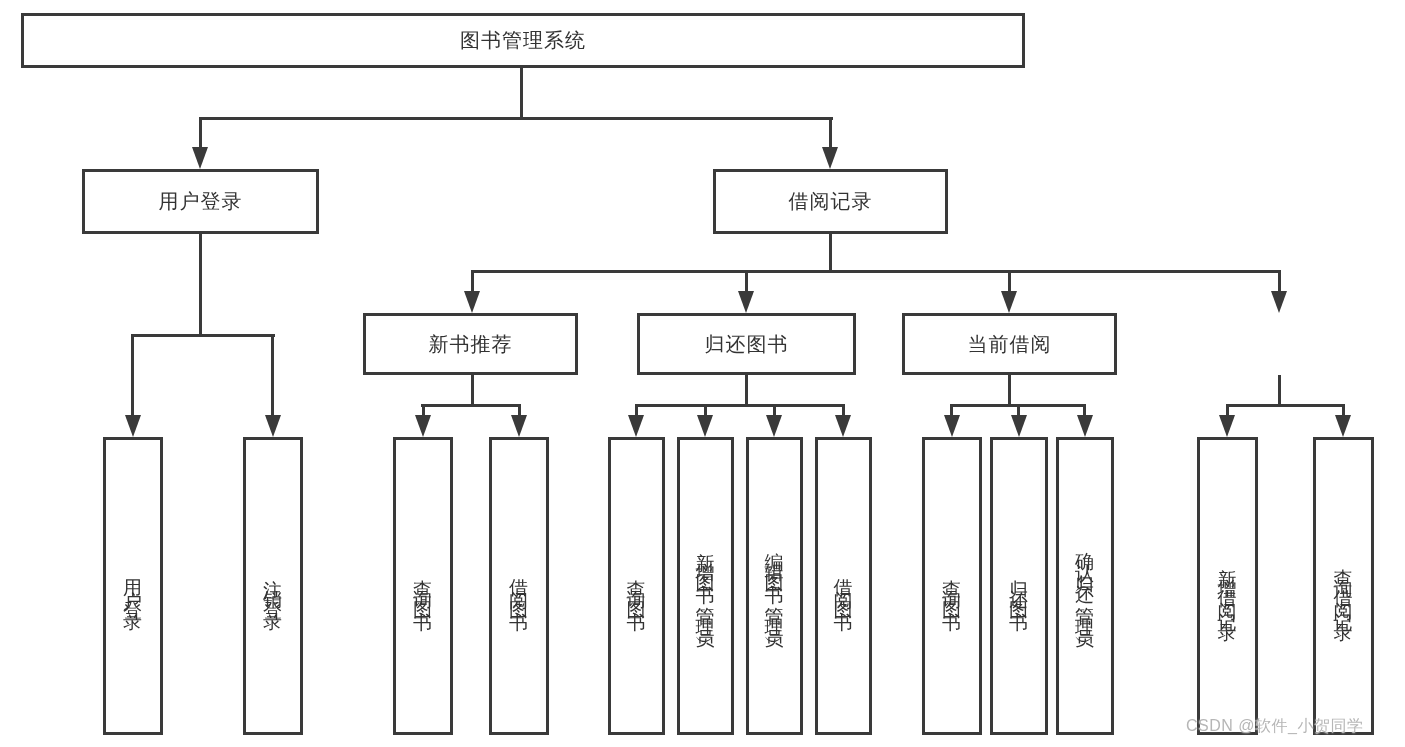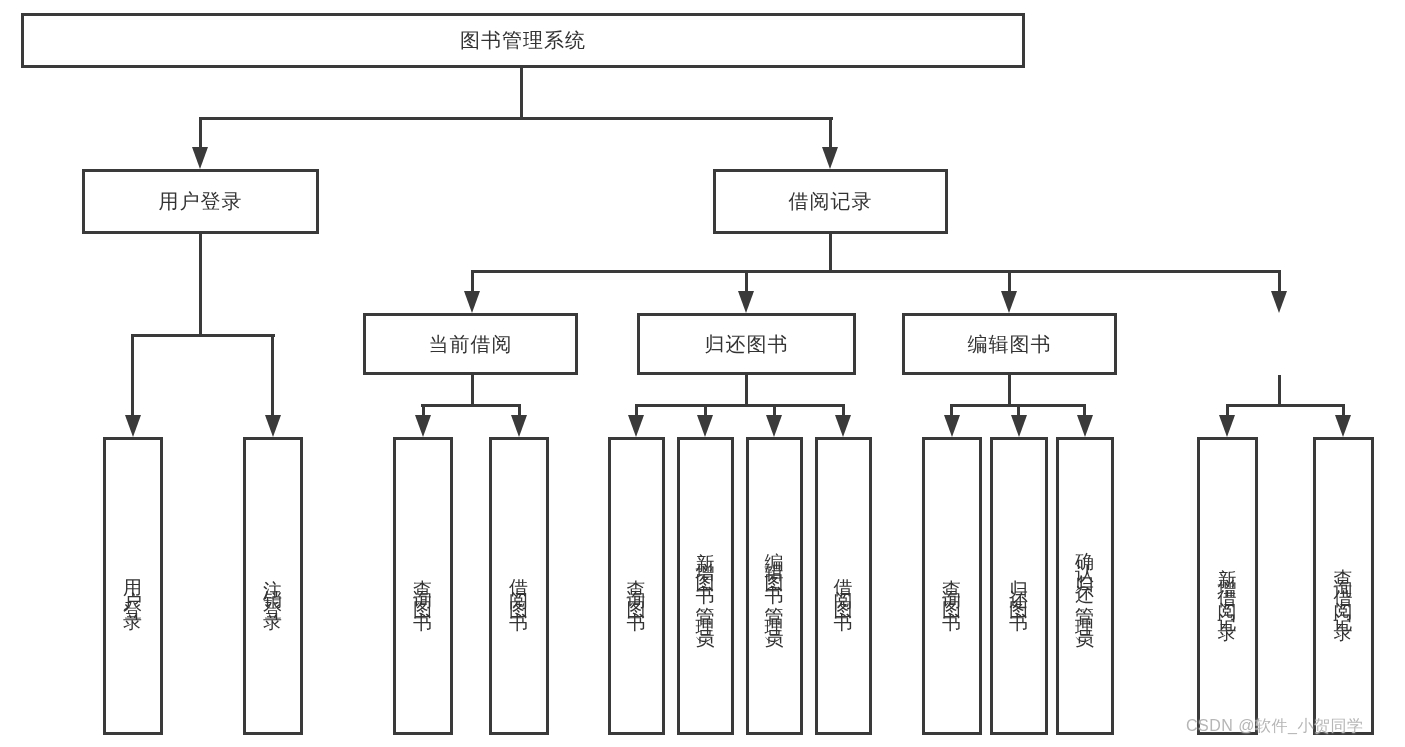--- a/index.html
+++ b/index.html
@@ -62,23 +62,23 @@
   <div class="ln" style="left:471px;top:270px;width:810px;height:3px"></div>
   <div class="ln" style="left:471px;top:270px;width:3px;height:22px"></div>
   <div class="ar" style="left:464px;top:291px"></div>
   <div class="ln" style="left:745px;top:270px;width:3px;height:22px"></div>
   <div class="ar" style="left:738px;top:291px"></div>
   <div class="ln" style="left:1008px;top:270px;width:3px;height:22px"></div>
   <div class="ar" style="left:1001px;top:291px"></div>
   <div class="ln" style="left:1278px;top:270px;width:3px;height:22px"></div>
   <div class="ar" style="left:1271px;top:291px"></div>
 
-  <div class="node" style="left:363px;top:313px;width:215px;height:62px">当前借阅</div>
+  <div class="node" style="left:363px;top:313px;width:215px;height:62px">新书推荐</div>
   <div class="node" style="left:637px;top:313px;width:219px;height:62px">归还图书</div>
-  <div class="node" style="left:902px;top:313px;width:215px;height:62px">编辑图书</div>
+  <div class="node" style="left:902px;top:313px;width:215px;height:62px">当前借阅</div>
 
   <div class="ln" style="left:471px;top:375px;width:3px;height:30px"></div>
   <div class="ln" style="left:421px;top:404px;width:100px;height:3px"></div>
   <div class="ln" style="left:422px;top:404px;width:3px;height:13px"></div>
   <div class="ar" style="left:415px;top:415px"></div>
   <div class="ln" style="left:518px;top:404px;width:3px;height:13px"></div>
   <div class="ar" style="left:511px;top:415px"></div>
 
   <div class="ln" style="left:745px;top:375px;width:3px;height:30px"></div>
   <div class="ln" style="left:635px;top:404px;width:210px;height:3px"></div>

